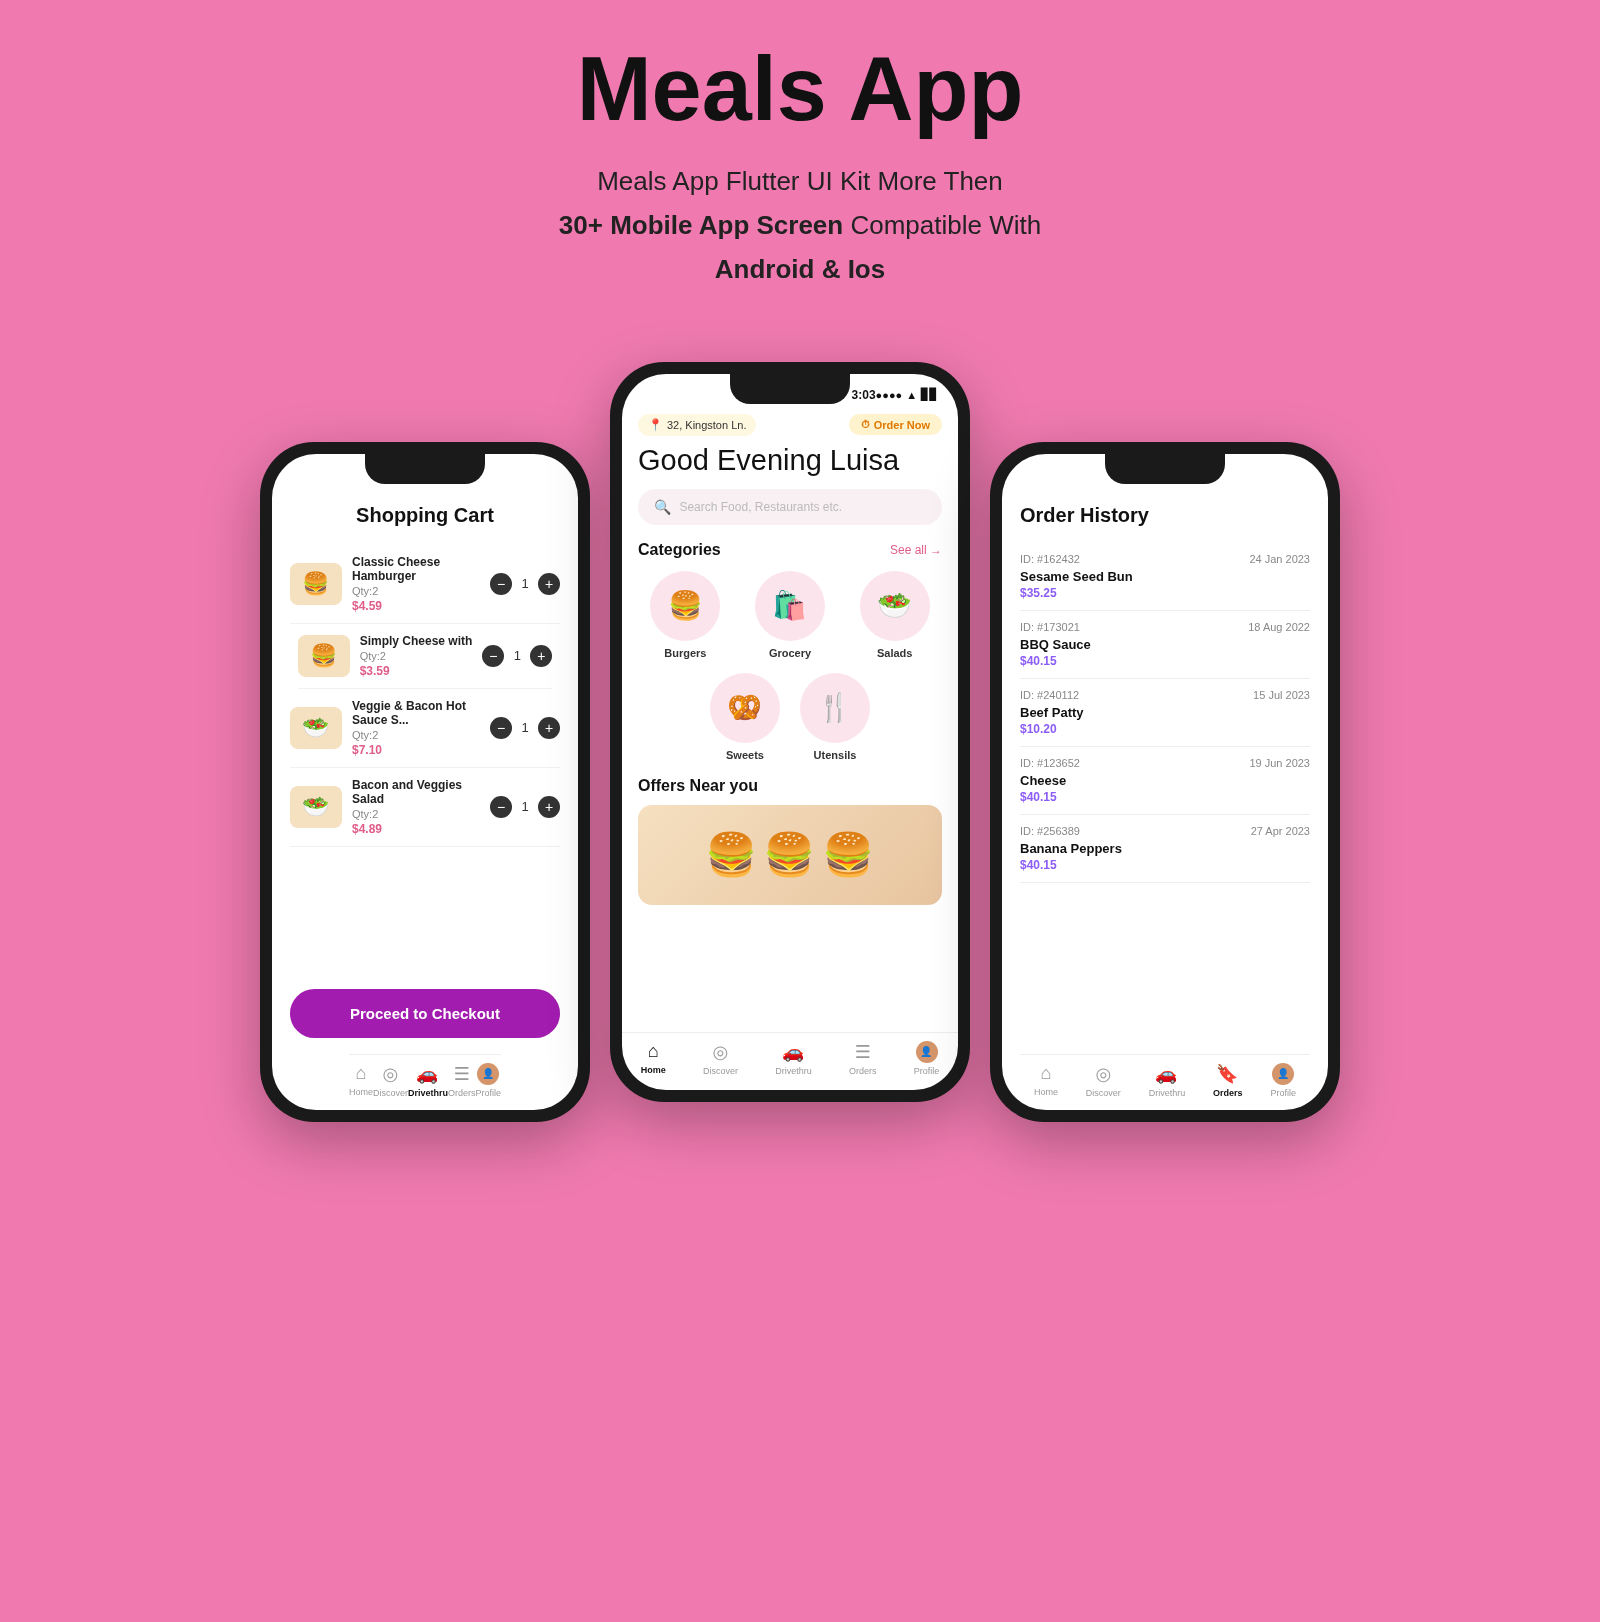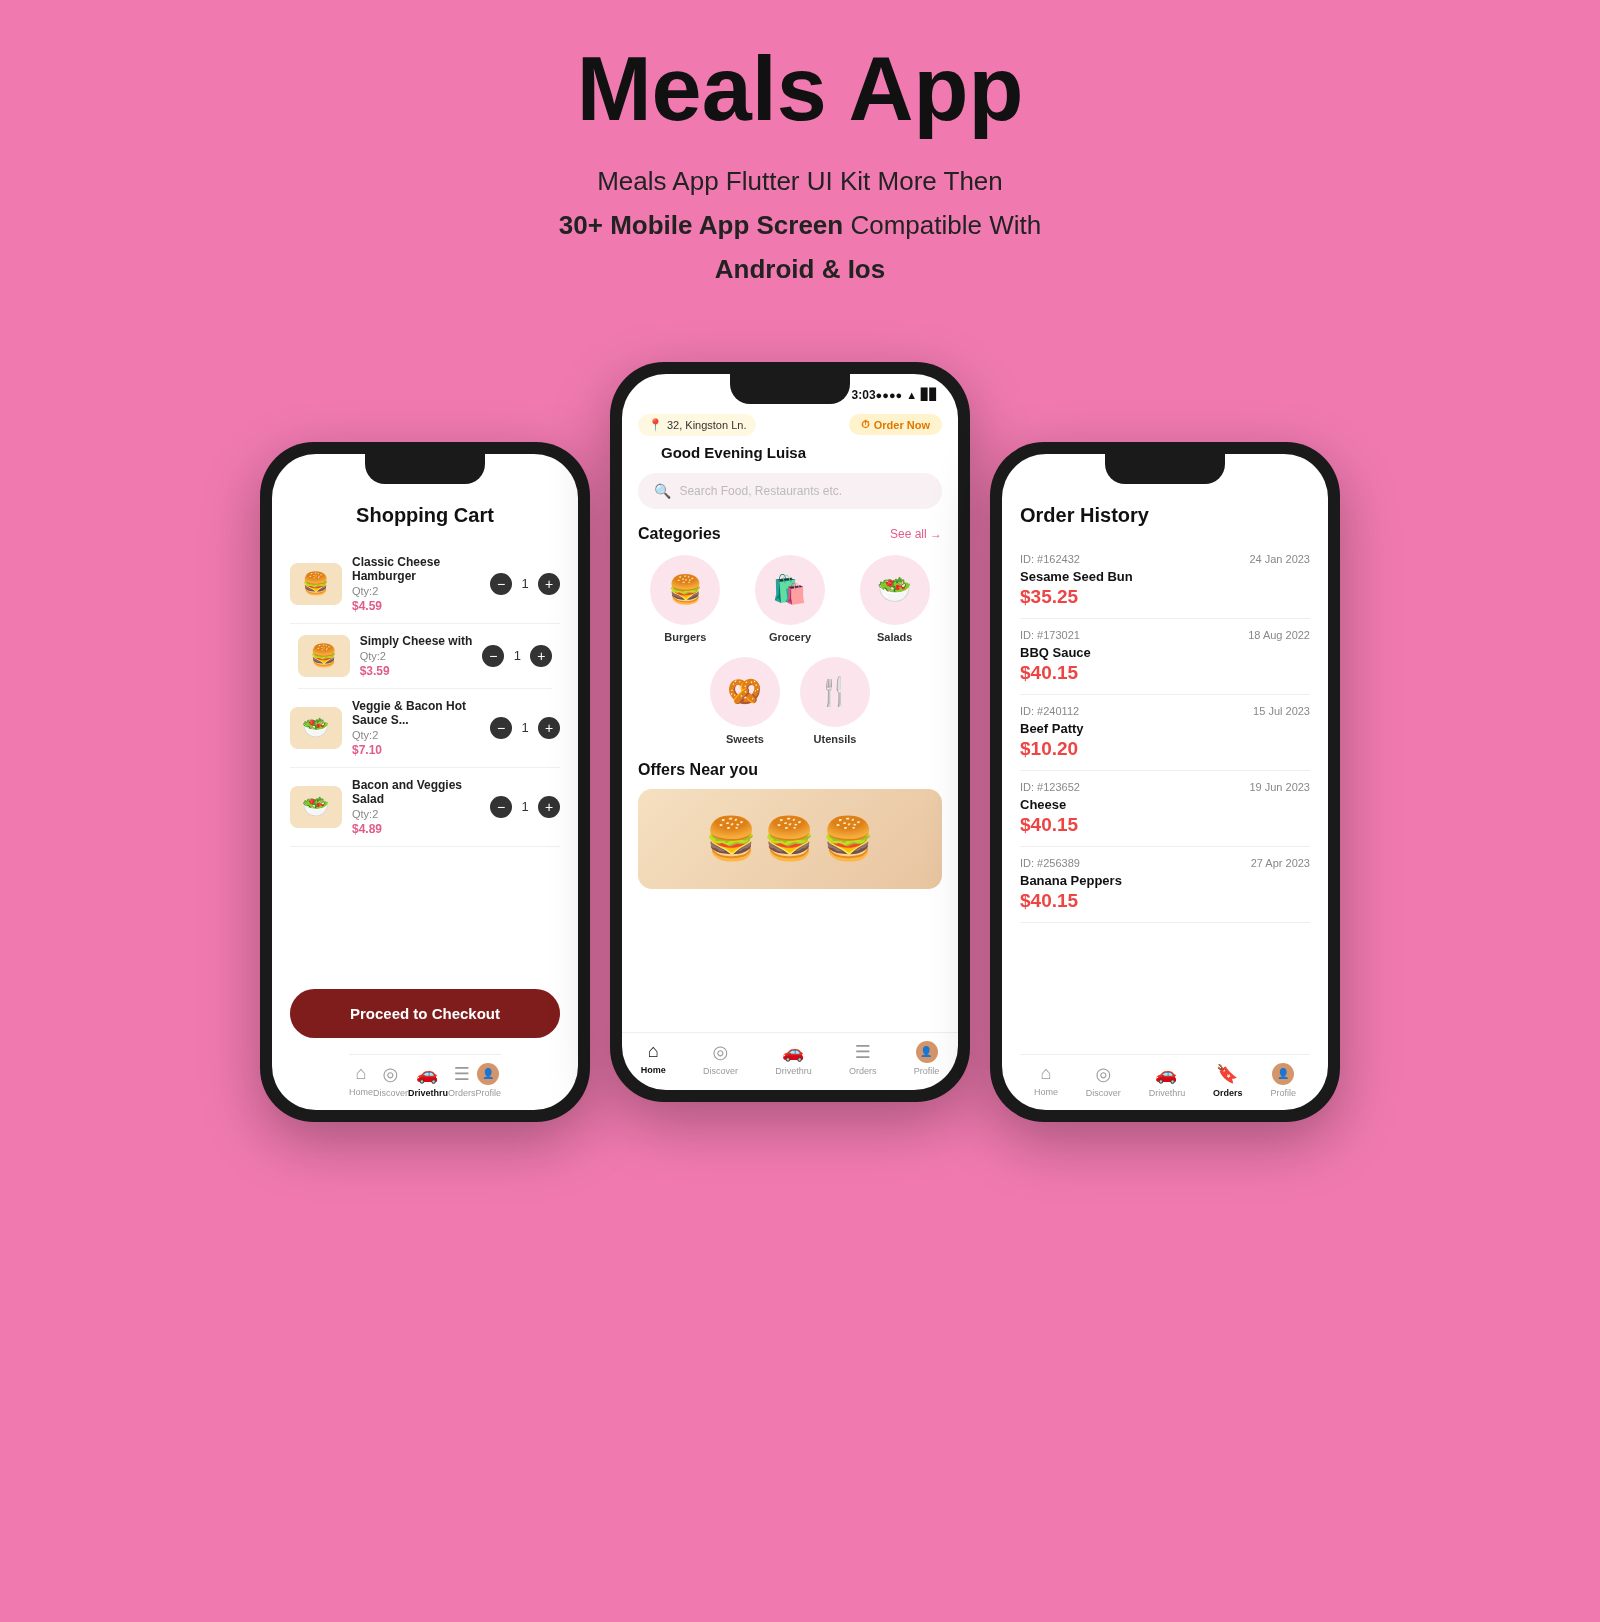--- a/index.html
+++ b/index.html
@@ -158,21 +158,21 @@
       line-height: 1;
     }
     .qty-num {
       font-size: 13px;
       color: #333;
       width: 14px;
       text-align: center;
     }
     .checkout-btn {
       margin: auto 0 16px;
-      background: #7f1d1d;
+      background: #a21caf;
       color: #fff;
       border: none;
       border-radius: 30px;
       padding: 16px;
       font-size: 15px;
       font-weight: 600;
       width: 100%;
       cursor: pointer;
       text-align: center;
     }
@@ -259,25 +259,24 @@
       align-items: center;
       gap: 4px;
       font-weight: 600;
     }
     .home-body {
       padding: 0 16px;
       flex: 1;
       overflow: hidden;
     }
     .greeting {
-      font-size: 15px;
-      font-weight: 700;
+      font-size: 29px;
+      font-weight: 400;
       color: #111;
       margin-bottom: 12px;
-      margin-left: 23px;
     }
     .search-bar {
       background: #f9f0f4;
       border-radius: 30px;
       padding: 10px 16px;
       display: flex;
       align-items: center;
       gap: 8px;
       margin-bottom: 16px;
     }
@@ -394,22 +393,22 @@
       font-size: 11px;
       color: #888;
     }
     .order-name {
       font-size: 13px;
       font-weight: 600;
       color: #111;
       margin-bottom: 2px;
     }
     .order-price {
-      font-size: 19px;
-      color: #ef4444;
+      font-size: 12px;
+      color: #8b5cf6;
       font-weight: 600;
     }
     .history-bottom-nav {
       display: flex;
       justify-content: space-around;
       padding: 8px 0 12px;
       border-top: 1px solid #eee;
       margin-top: auto;
     }
     .orders-active {

